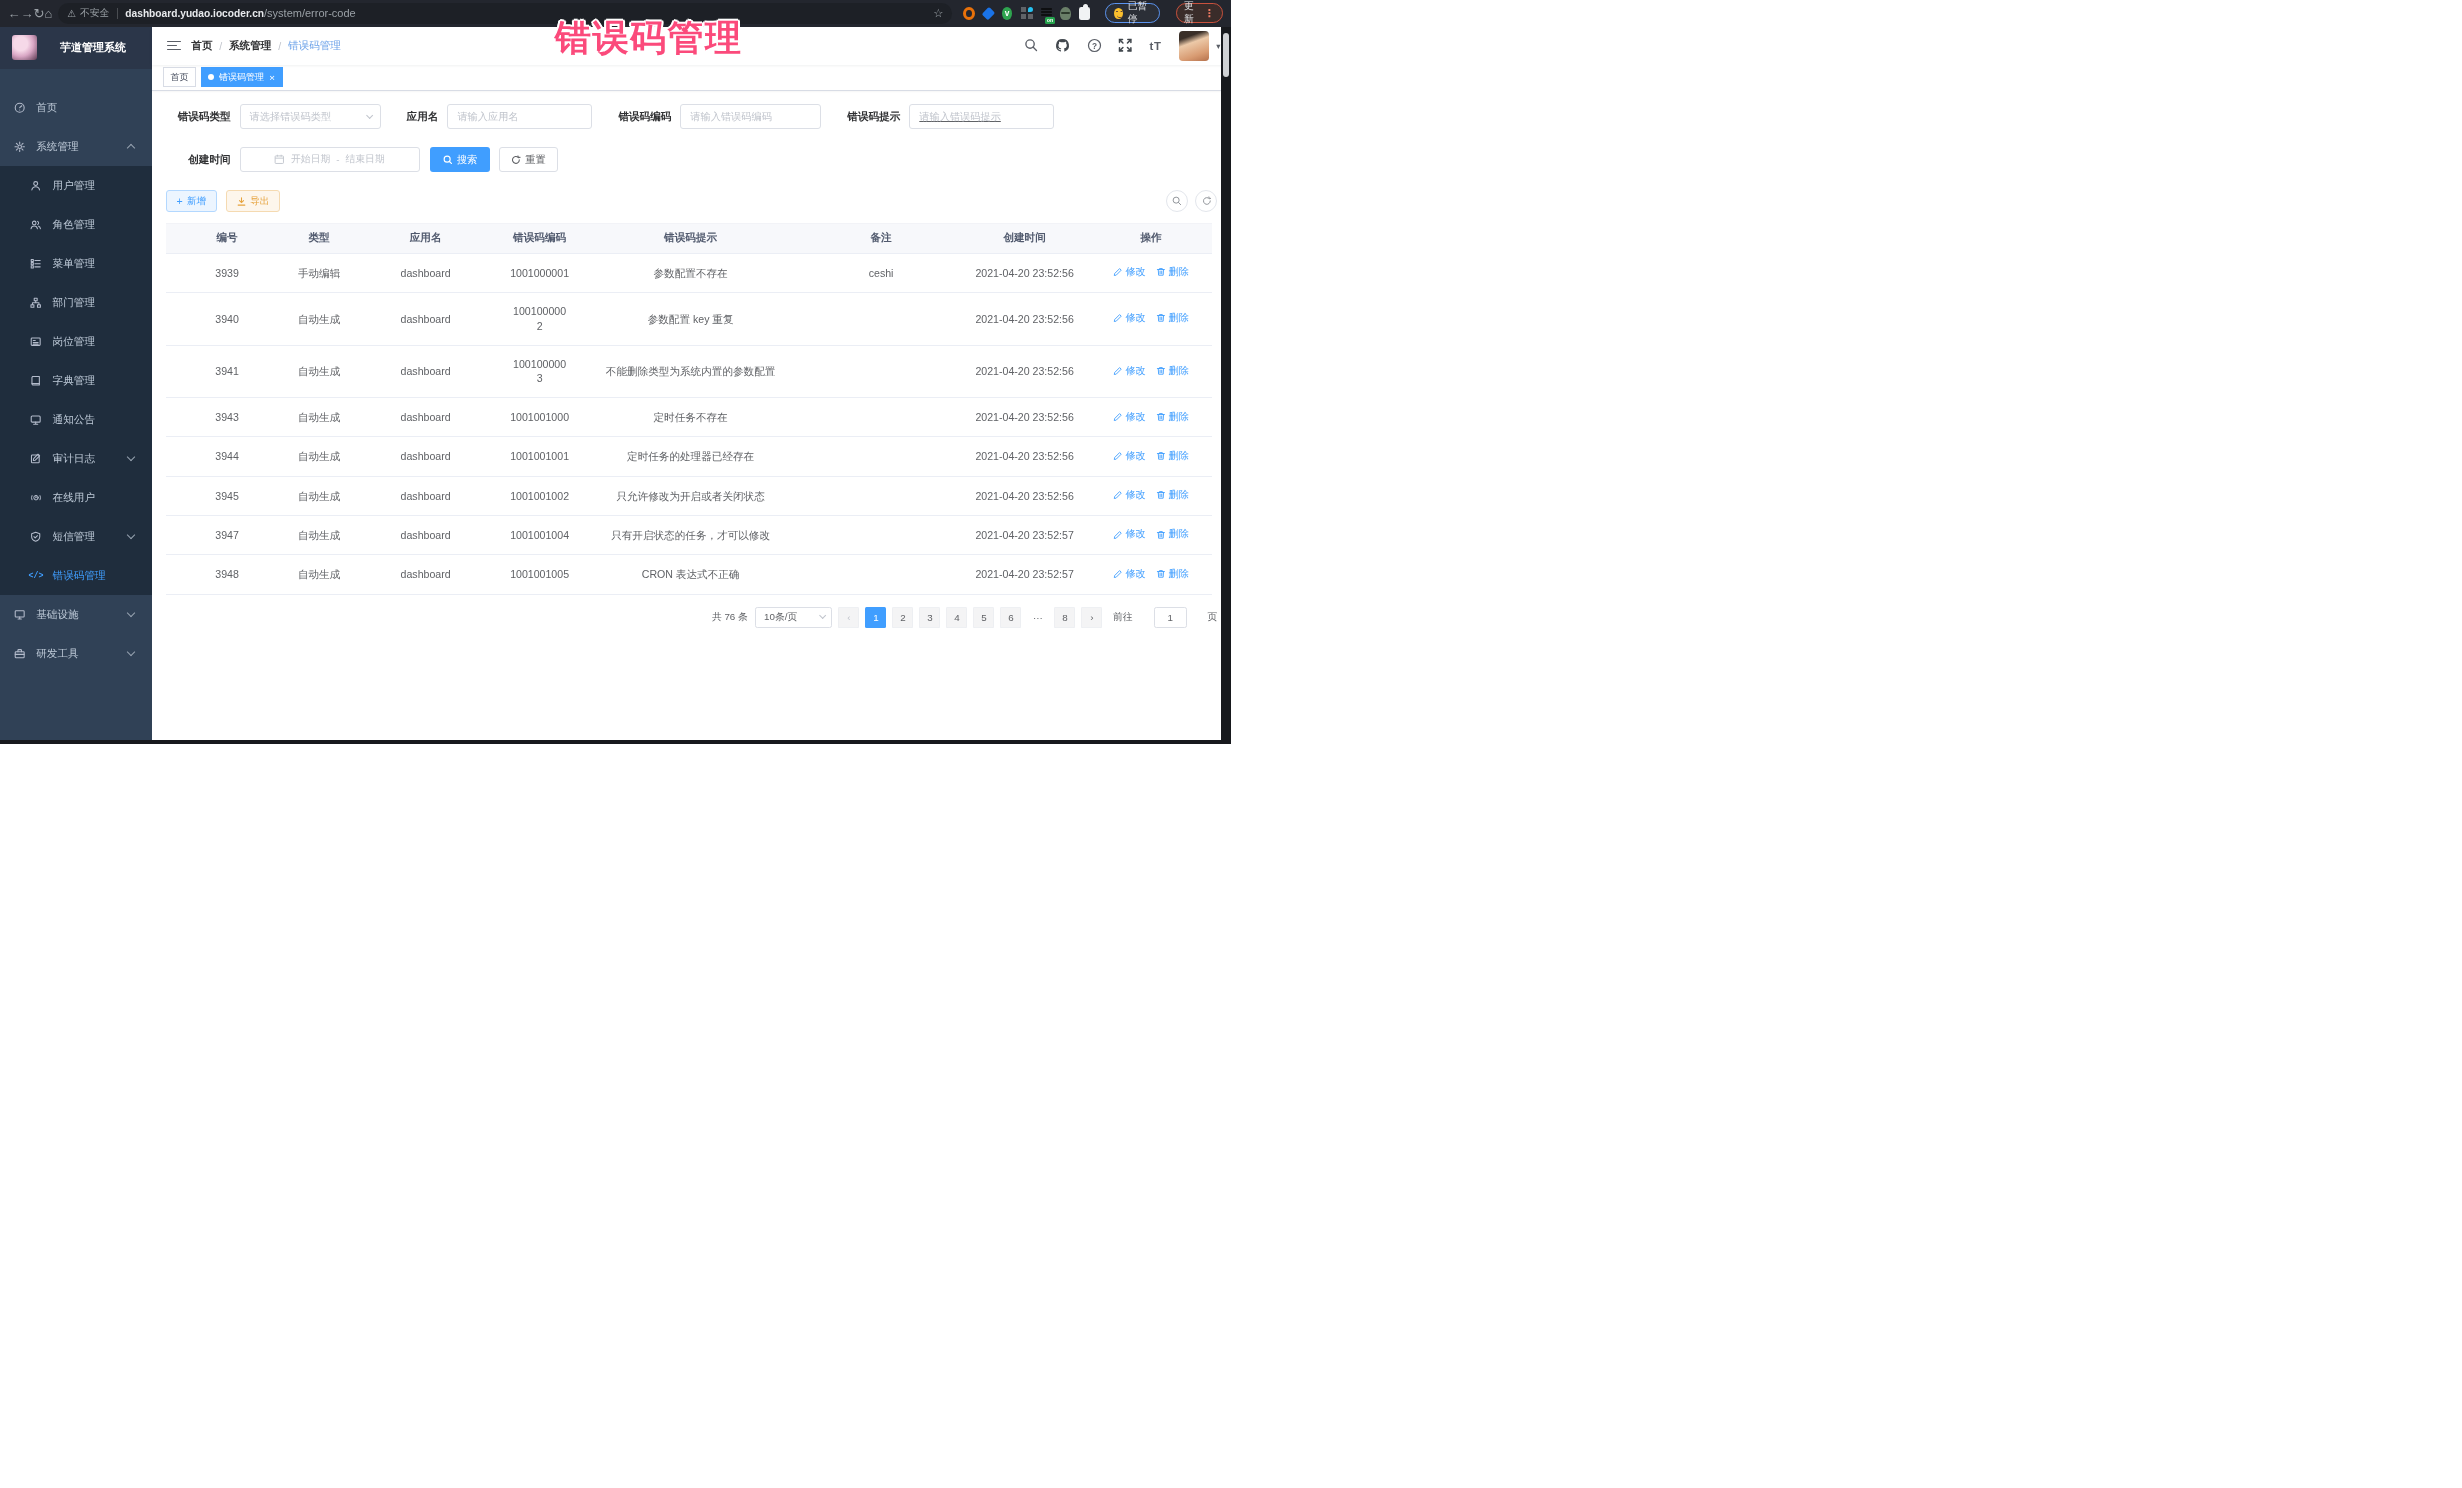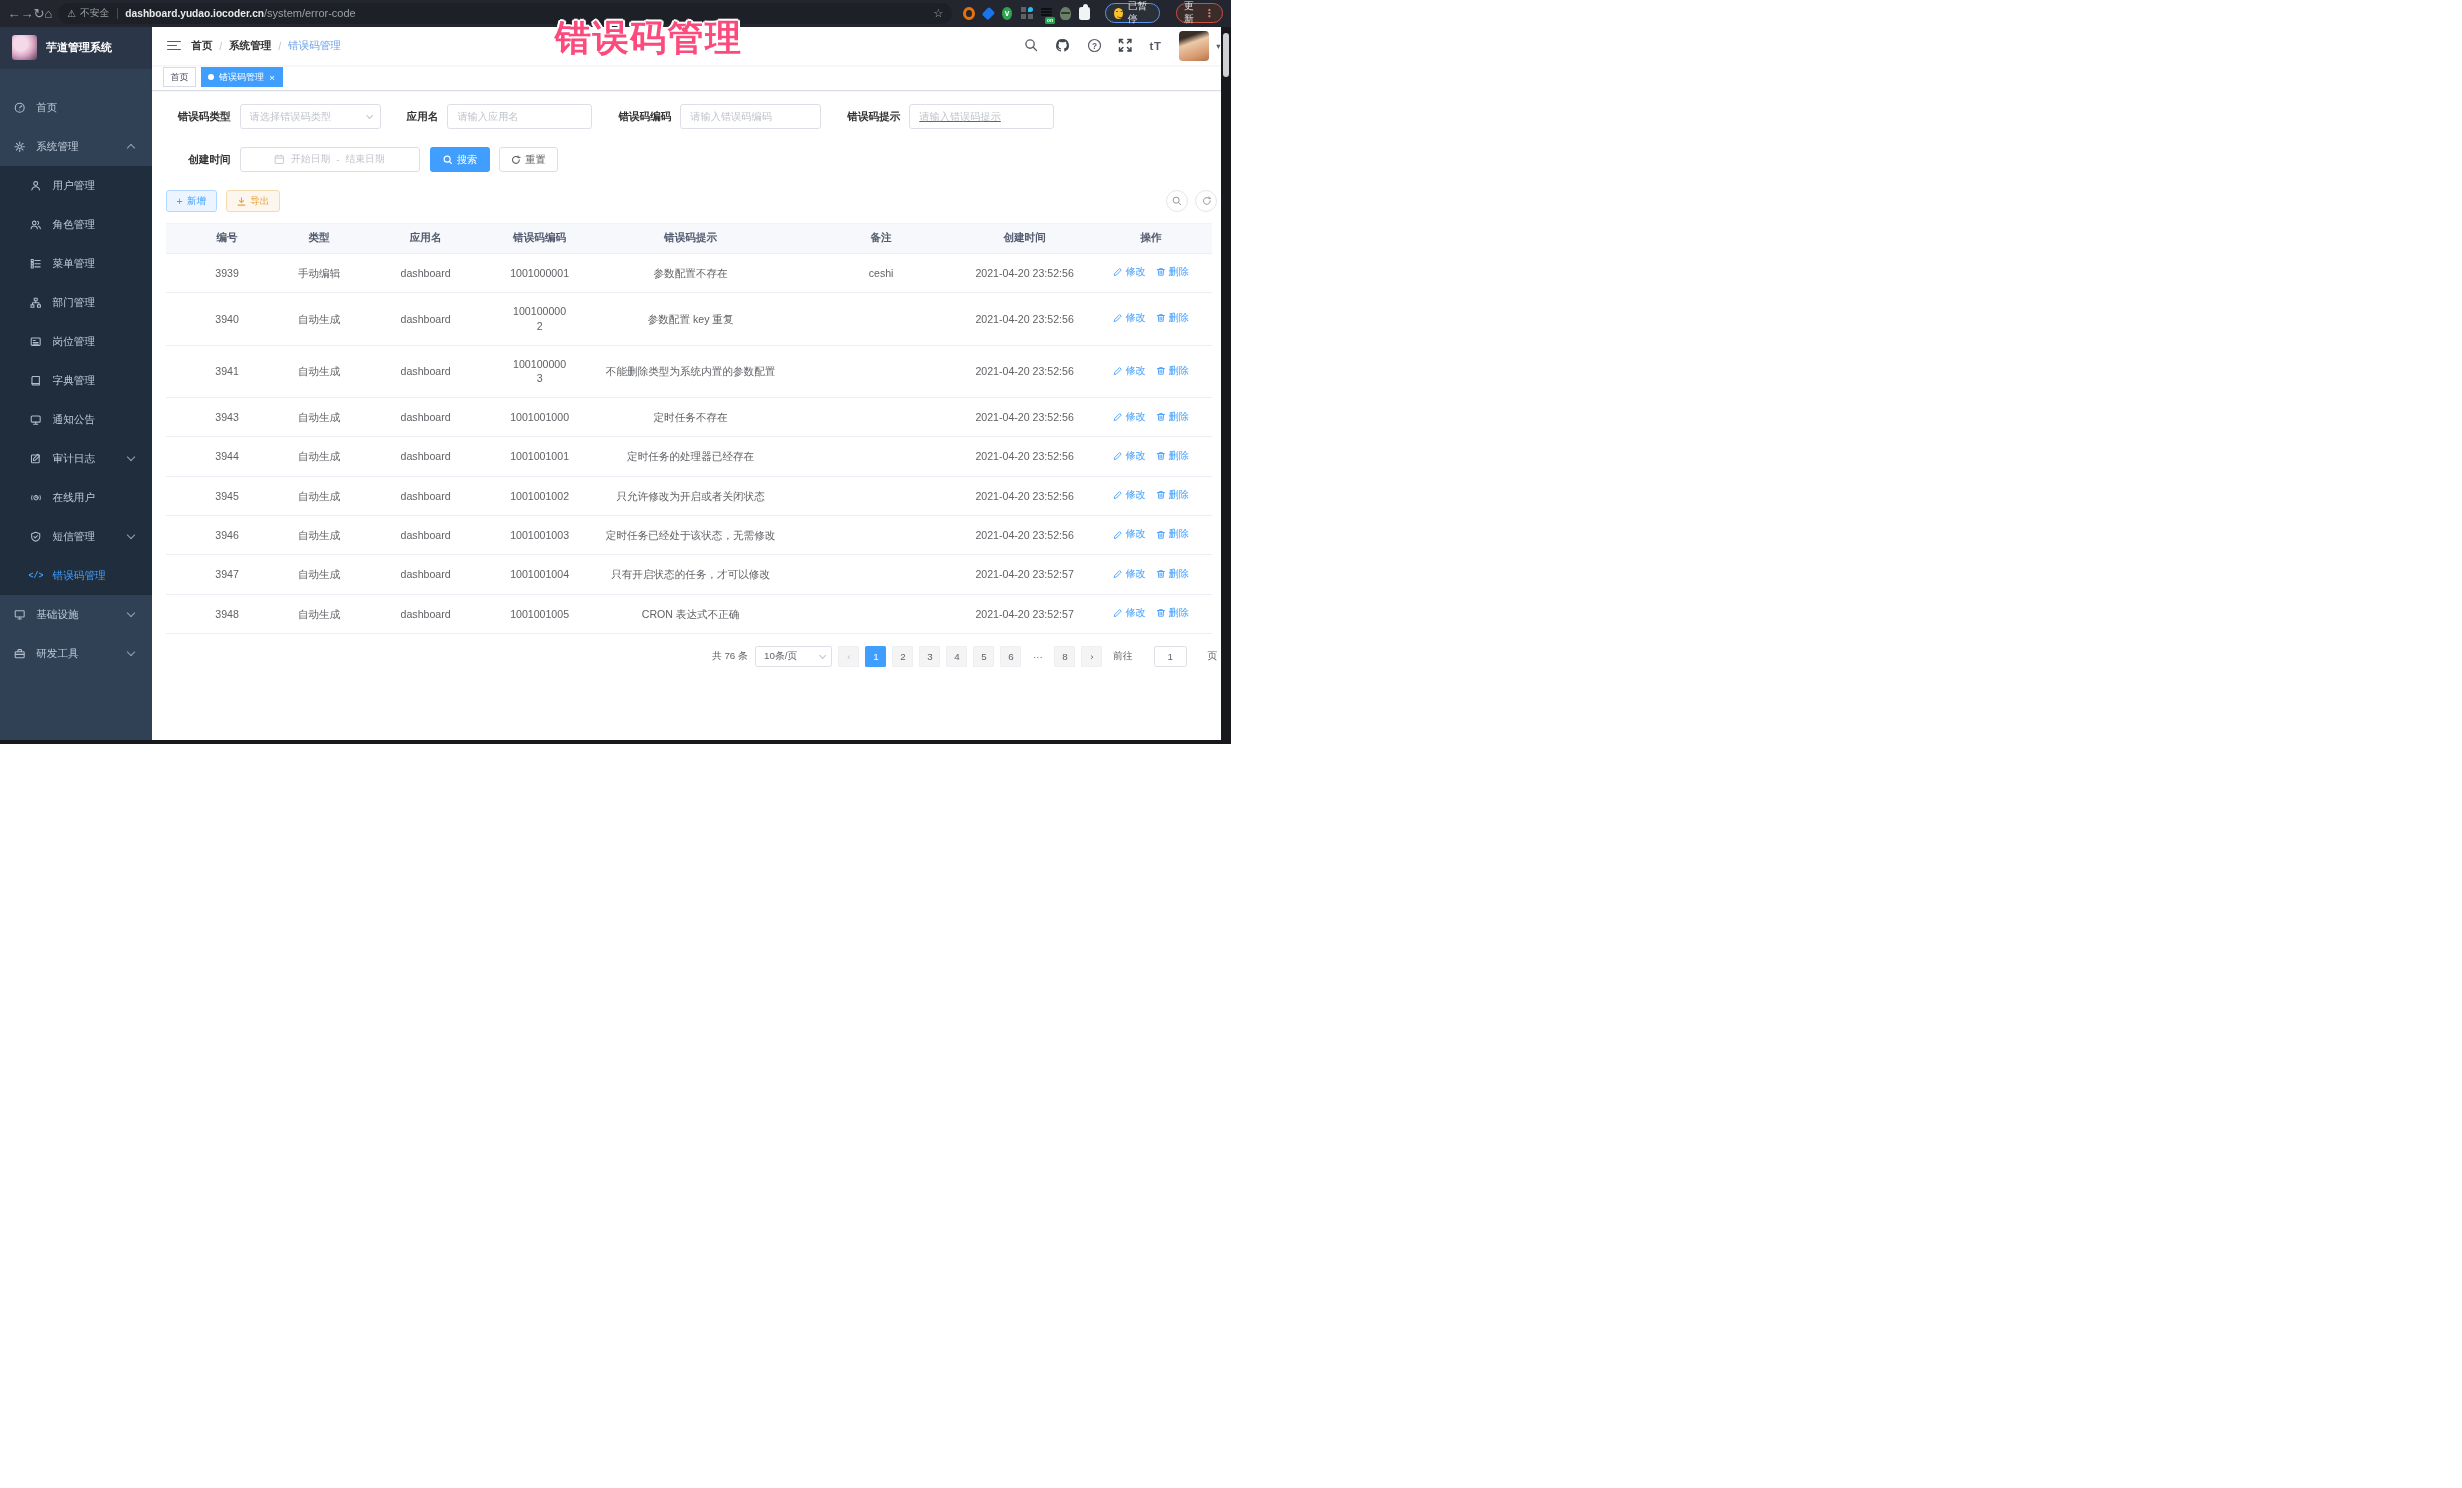--- a/index.html
+++ b/index.html
@@ -47,21 +47,21 @@
                       border-bottom:1.4px solid #5d4037; border-radius:0 0 6px 6px; }
   .badge-update { border:1.5px solid #c9513d; background:#3a2c2a; }
   .kebab { color:#f07b63; font-size:10.6px; font-weight:bold; letter-spacing:0; margin-left:3px; }
 
   
   .app { display:flex; height:713px; }
   .sidebar { width:152px; background:#304156; flex:0 0 152px; color:#bfcbd9; overflow:hidden; }
   .logo-row { height:42px; display:flex; align-items:center; padding-left:12px; background:#2b3649; }
   .logo-img { width:25px; height:25px; border-radius:3px;
               background:radial-gradient(circle at 35% 35%, #f6d9e8 0 30%, #d9a7c5 55%, #5c3a52 100%); }
-  .logo-title { color:#fff; font-size:11px; font-weight:bold; margin-left:9px; }
+  .logo-title { color:#fff; font-size:11px; font-weight:bold; margin-left:23px; }
   .side-menu { padding-top:19.7px; }
   .side-item { height:39px; display:flex; align-items:center; font-size:10.6px; cursor:pointer;
                color:#bfcbd9; position:relative; }
   .side-item.level1 { padding-left:13.6px; }
   .side-item.level2 { padding-left:30px; background:#1f2d3d; }
   .side-item .s-icon { width:12px; height:12px; margin-right:10.6px; color:#b4bccc; flex:0 0 12px;
                        display:inline-flex; align-items:center; justify-content:center; }
   .side-item.active { color:#409eff; }
   .side-item.active .s-icon { color:#409eff; }
   .side-arrow { position:absolute; right:18px; width:6px; height:6px;
@@ -631,40 +631,20 @@
                   </svg>
                   <span>修改</span>
                 </a><a class="op-link">
                   <svg width="9.8" height="9.8" viewBox="0 0 13 13" fill="none" stroke="#409eff" stroke-width="1.2" stroke-linecap="round">
                     <path d="M1.8 3.4h9.4M4.6 3.4V2.1h3.8v1.3M3 3.4l.5 7.5h6l.5-7.5M5.4 5.5v3.4M7.6 5.5v3.4"></path>
                   </svg>
                   <span>删除</span>
                 </a></td>
             </tr>
             <tr>
-              <td>3946</td>
-              <td>自动生成</td>
-              <td>dashboard</td>
-              <td class="pre">1001001003</td>
-              <td>定时任务已经处于该状态，无需修改</td>
-              <td></td>
-              <td>2021-04-20 23:52:56</td>
-              <td><a class="op-link">
-                  <svg width="9.8" height="9.8" viewBox="0 0 13 13" fill="none" stroke="#409eff" stroke-width="1.2" stroke-linejoin="round">
-                    <path d="M8.8 2.1l2.1 2.1-6.6 6.6-2.6.5.5-2.6z"></path>
-                  </svg>
-                  <span>修改</span>
-                </a><a class="op-link">
-                  <svg width="9.8" height="9.8" viewBox="0 0 13 13" fill="none" stroke="#409eff" stroke-width="1.2" stroke-linecap="round">
-                    <path d="M1.8 3.4h9.4M4.6 3.4V2.1h3.8v1.3M3 3.4l.5 7.5h6l.5-7.5M5.4 5.5v3.4M7.6 5.5v3.4"></path>
-                  </svg>
-                  <span>删除</span>
-                </a></td>
-            </tr>
-            <tr>
               <td>3947</td>
               <td>自动生成</td>
               <td>dashboard</td>
               <td class="pre">1001001004</td>
               <td>只有开启状态的任务，才可以修改</td>
               <td></td>
               <td>2021-04-20 23:52:57</td>
               <td><a class="op-link">
                   <svg width="9.8" height="9.8" viewBox="0 0 13 13" fill="none" stroke="#409eff" stroke-width="1.2" stroke-linejoin="round">
                     <path d="M8.8 2.1l2.1 2.1-6.6 6.6-2.6.5.5-2.6z"></path>

